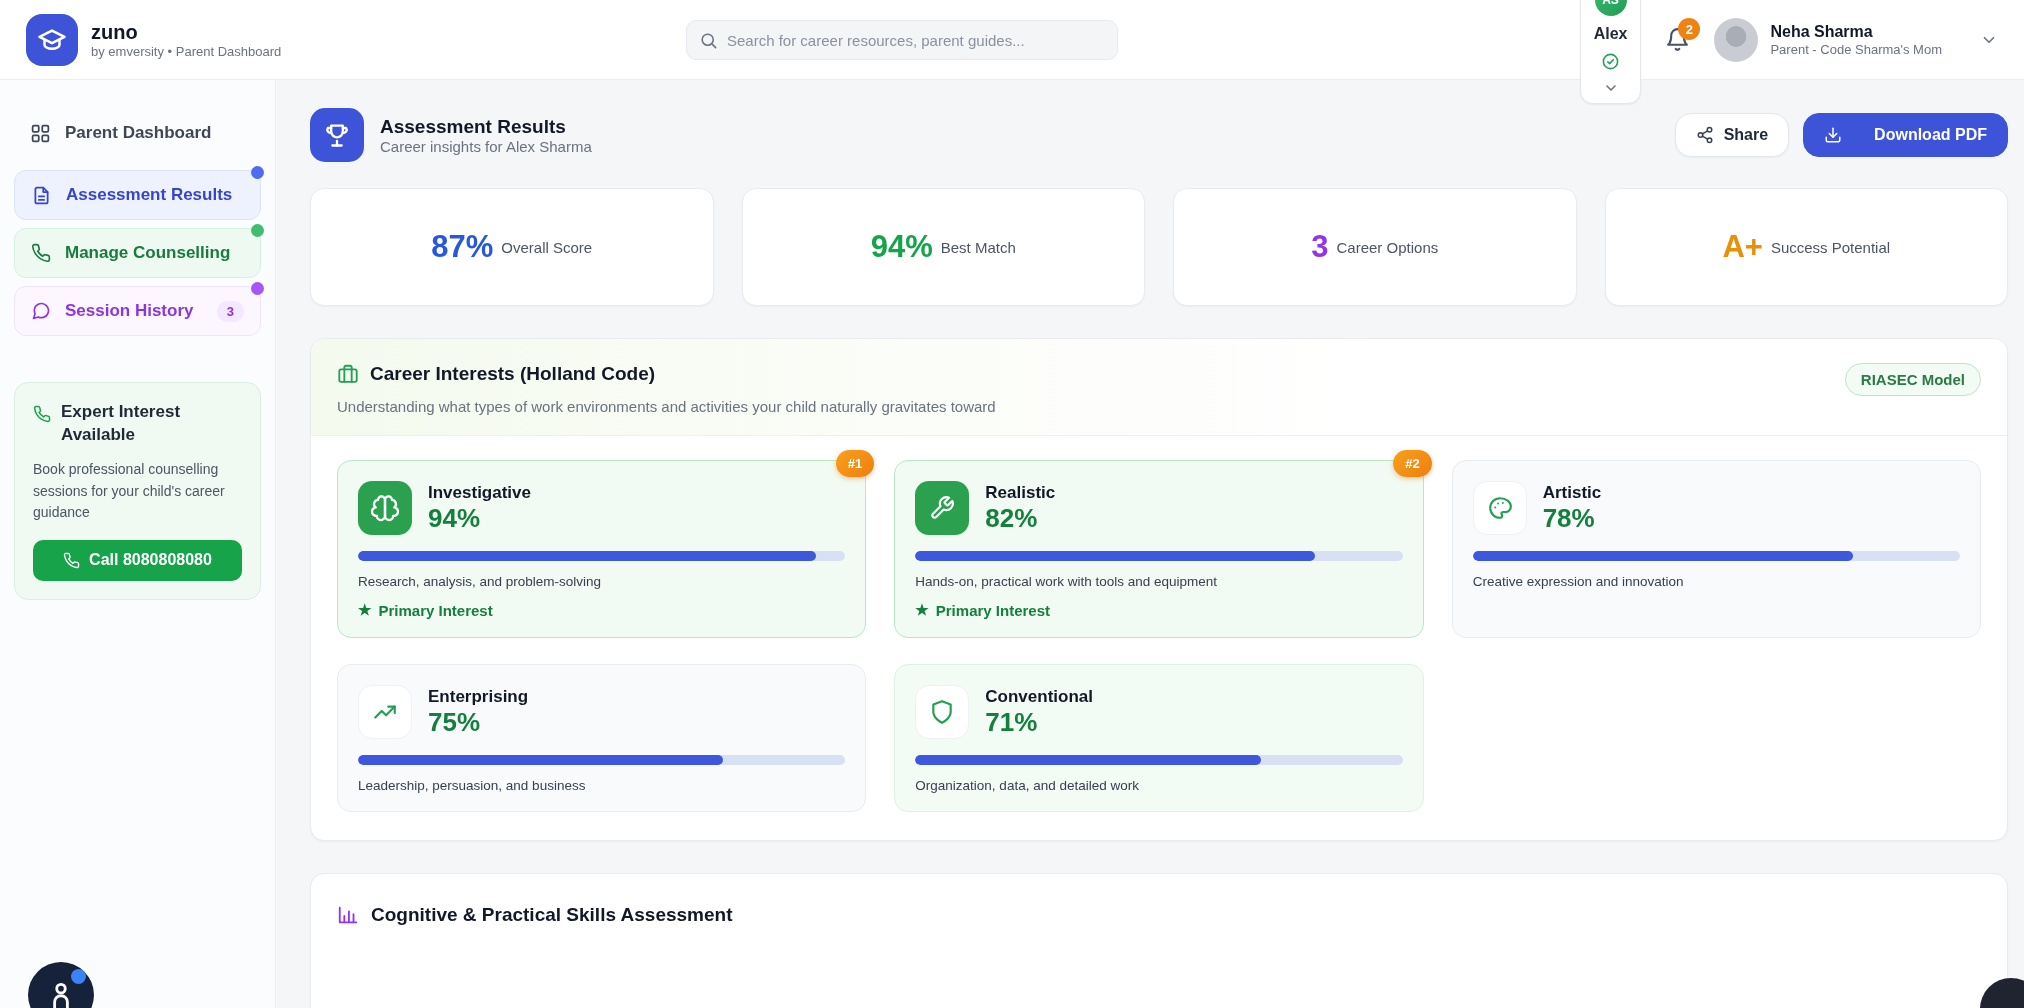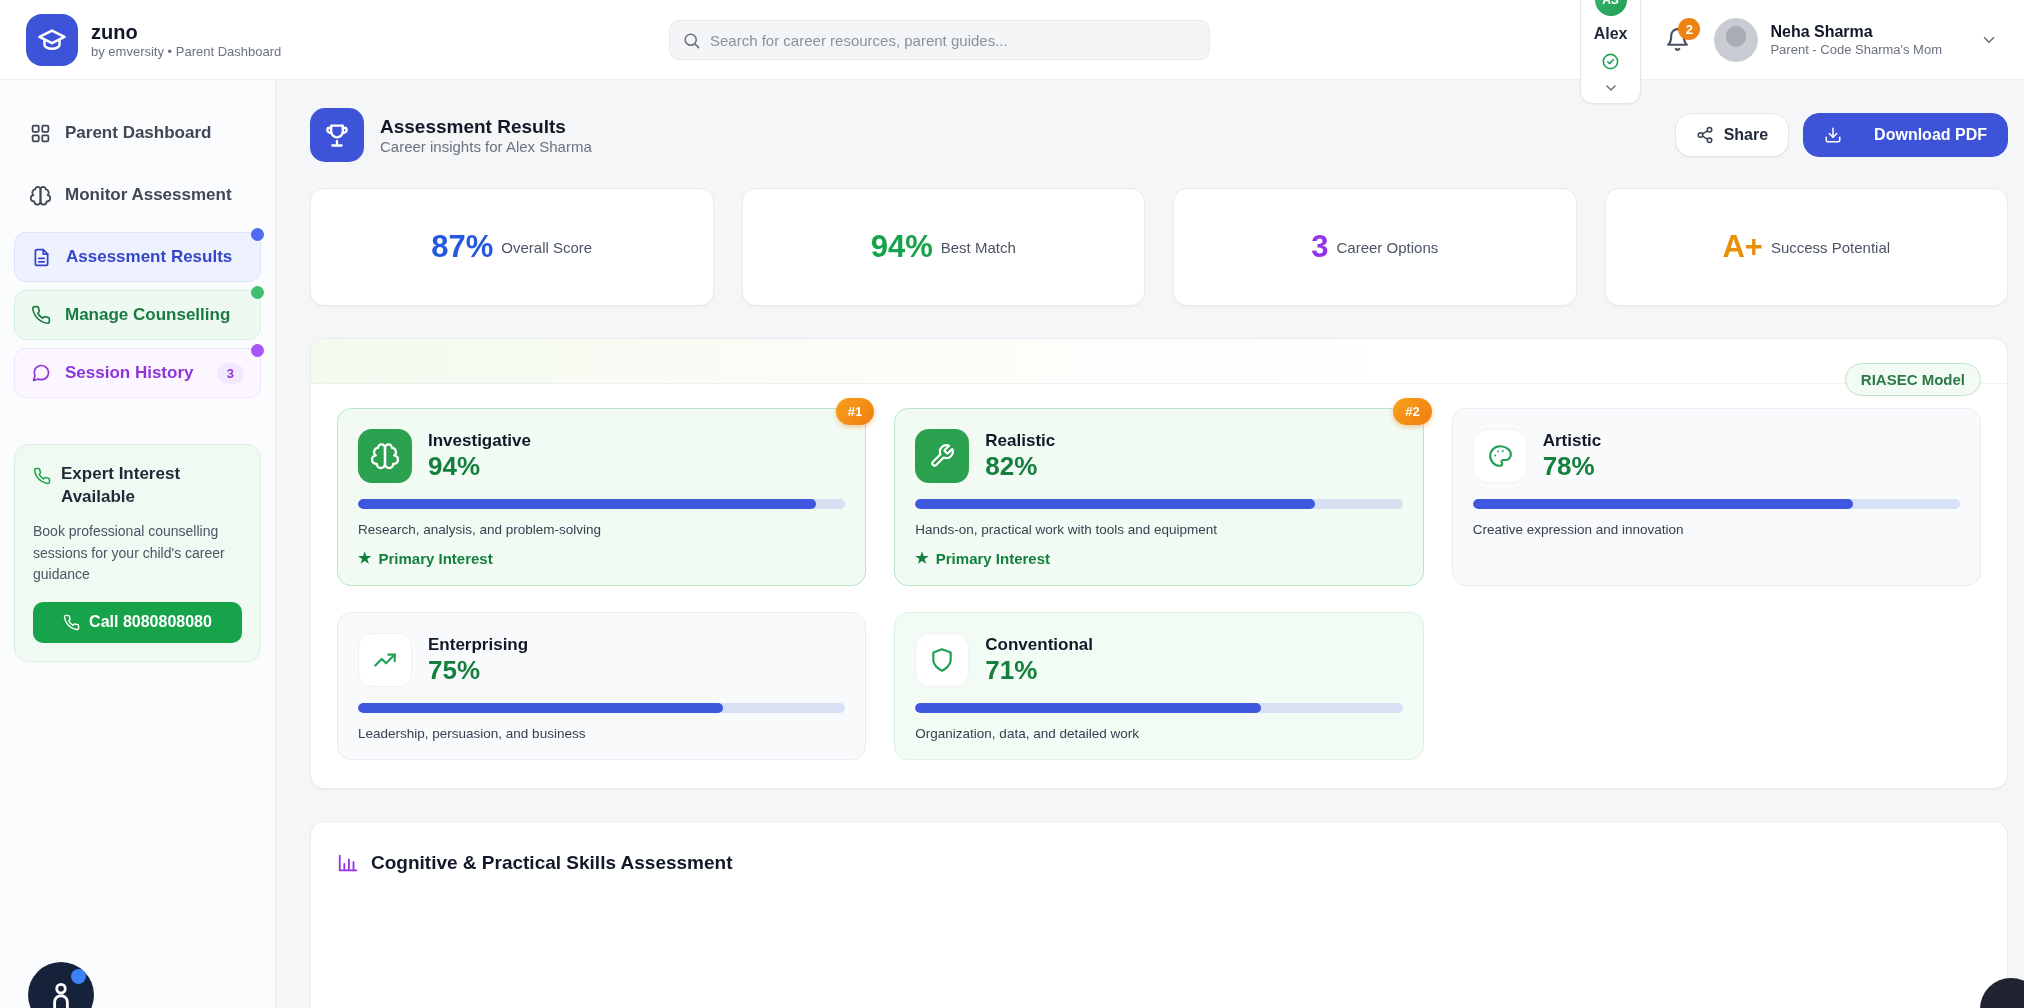--- a/index.html
+++ b/index.html
@@ -10,21 +10,21 @@
   }
   svg { display:block; }
 
   
   .topbar{position:absolute;top:0;left:0;width:2024px;height:80px;background:#fff;
     border-bottom:1px solid #eceef2;display:flex;align-items:center;padding:0 26px;z-index:20;}
   .brand{display:flex;align-items:center;gap:13px;}
   .logo{width:52px;height:52px;border-radius:16px;background:#3e54d8;display:flex;align-items:center;justify-content:center;}
   .brand-name{font-size:20px;font-weight:bold;color:#111827;line-height:1.15;}
   .brand-sub{font-size:13px;color:#6b7280;}
-  .search{position:absolute;left:669px;top:20px;width:541px;height:40px;background:#f4f5f7;
+  .search{position:absolute;left:686px;top:20px;width:432px;height:40px;background:#f4f5f7;
     border:1px solid #e7e9ee;border-radius:10px;display:flex;align-items:center;padding:0 12px;gap:9px;}
   .search input{border:none;outline:none;background:transparent;font-family:"Liberation Sans",sans-serif;
     font-size:15px;color:#374151;width:100%;}
   .search input::placeholder{color:#8a929e;}
   .top-right{margin-left:auto;display:flex;align-items:center;gap:24px;}
   .student-pill{display:flex;align-items:center;gap:9px;border:1px solid #e5e7eb;border-radius:13px;
     background:#fff;box-shadow:0 1px 2px rgba(16,24,40,.06);padding:7px 13px;cursor:pointer;flex-direction:column;}
   .avatar-initials{width:32px;height:32px;border-radius:50%;background:linear-gradient(135deg,#3cba6f,#1f9d55);
     color:#fff;font-size:12px;font-weight:bold;display:flex;align-items:center;justify-content:center;}
   .student-name{font-size:16px;font-weight:bold;color:#1f2937;}
@@ -189,29 +189,20 @@
       <svg width="21" height="21" viewBox="0 0 24 24" fill="none" stroke="#3f4754" stroke-width="2" stroke-linecap="round" stroke-linejoin="round">
           <rect x="3" y="3" width="7" height="7" rx="1.5"></rect>
           <rect x="14" y="3" width="7" height="7" rx="1.5"></rect>
           <rect x="3" y="14" width="7" height="7" rx="1.5"></rect>
           <rect x="14" y="14" width="7" height="7" rx="1.5"></rect>
         </svg>
     </span>
     <span>Parent Dashboard</span>
   </div>
 
-  <div class="nav-item plain">
-    <span class="nav-icon">
-      <svg width="21" height="21" viewBox="0 0 24 24" fill="none" stroke="#3f4754" stroke-width="2" stroke-linecap="round" stroke-linejoin="round">
-          <path d="M12 5a3 3 0 1 0-6 .1A3.6 3.6 0 0 0 4 11.5a3.6 3.6 0 0 0 1 7.2A3 3 0 0 0 12 19Z"></path>
-          <path d="M12 5a3 3 0 1 1 6 .1 3.6 3.6 0 0 1 2 6.4 3.6 3.6 0 0 1-1 7.2A3 3 0 0 1 12 19Z"></path>
-        </svg>
-    </span>
-    <span>Monitor Assessment</span>
-  </div>
 
   <div class="nav-item active-blue">
     <span class="nav-dot dot-blue"></span>
     <span class="nav-icon">
       <svg width="21" height="21" viewBox="0 0 24 24" fill="none" stroke="#3646c9" stroke-width="2" stroke-linecap="round" stroke-linejoin="round">
           <path d="M14 3H7a2 2 0 0 0-2 2v14a2 2 0 0 0 2 2h10a2 2 0 0 0 2-2V8z"></path>
           <path d="M14 3v5h5"></path>
           <line x1="9" y1="13" x2="15" y2="13"></line>
           <line x1="9" y1="17" x2="15" y2="17"></line>
         </svg>
@@ -321,20 +312,32 @@
       <div class="stat-label">Career Options</div>
     </div>
     <div class="stat-card">
       <div class="stat-value" style="color: rgb(232, 144, 10);">A+</div>
       <div class="stat-label">Success Potential</div>
     </div>
   </div>
 
   <section class="section-card">
     <div class="interests-head">
+      <div>
+        <div class="sec-title-row">
+          <span>
+            <svg width="22" height="22" viewBox="0 0 24 24" fill="none" stroke="#22a055" stroke-width="2" stroke-linecap="round" stroke-linejoin="round">
+                <rect x="2.5" y="7" width="19" height="13.5" rx="2"></rect>
+                <path d="M16 20.5V5a2 2 0 0 0-2-2h-4a2 2 0 0 0-2 2v15.5"></path>
+              </svg>
+          </span>
+          <span class="sec-title">Career Interests (Holland Code)</span>
+        </div>
+        <div class="sec-sub">Understanding what types of work environments and activities your child naturally gravitates toward</div>
+      </div>
       <span class="riasec-badge">RIASEC Model</span>
     </div>
 
     <div class="interest-grid">
 
       <div class="icard green">
         <span class="rank-badge">#1</span>
         <div class="icard-top">
           <div class="itile solid">
             <svg width="28" height="28" viewBox="0 0 24 24" fill="none" stroke="#fff" stroke-width="2" stroke-linecap="round" stroke-linejoin="round">

